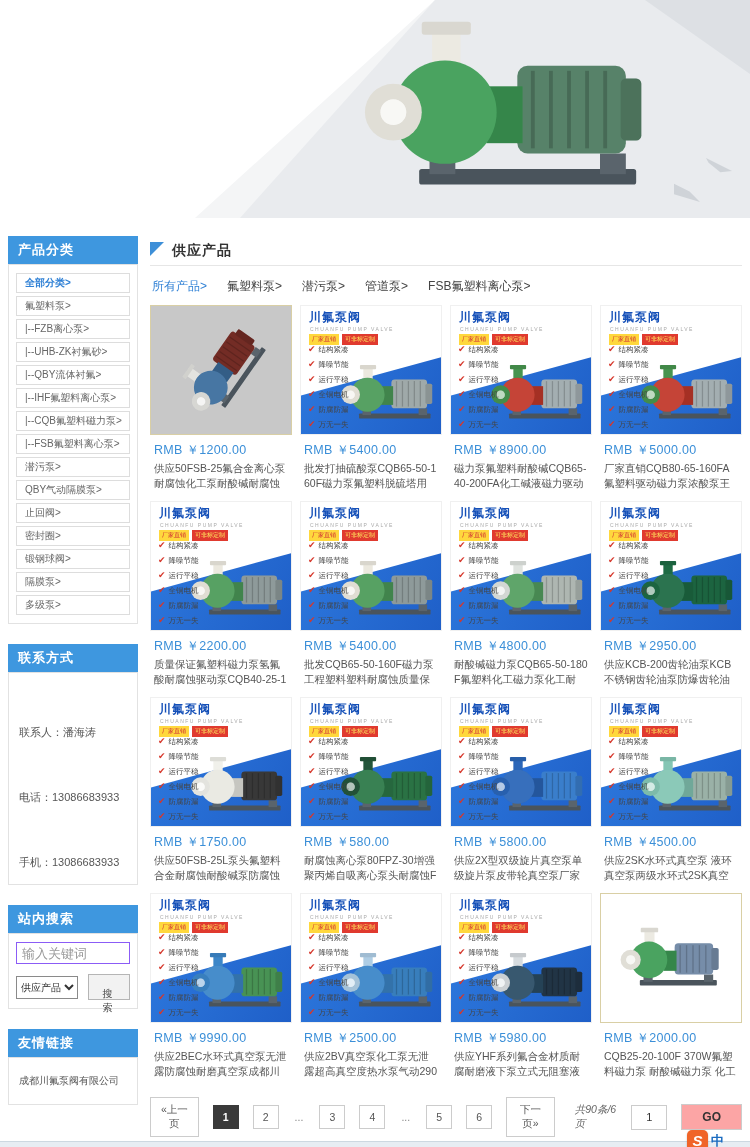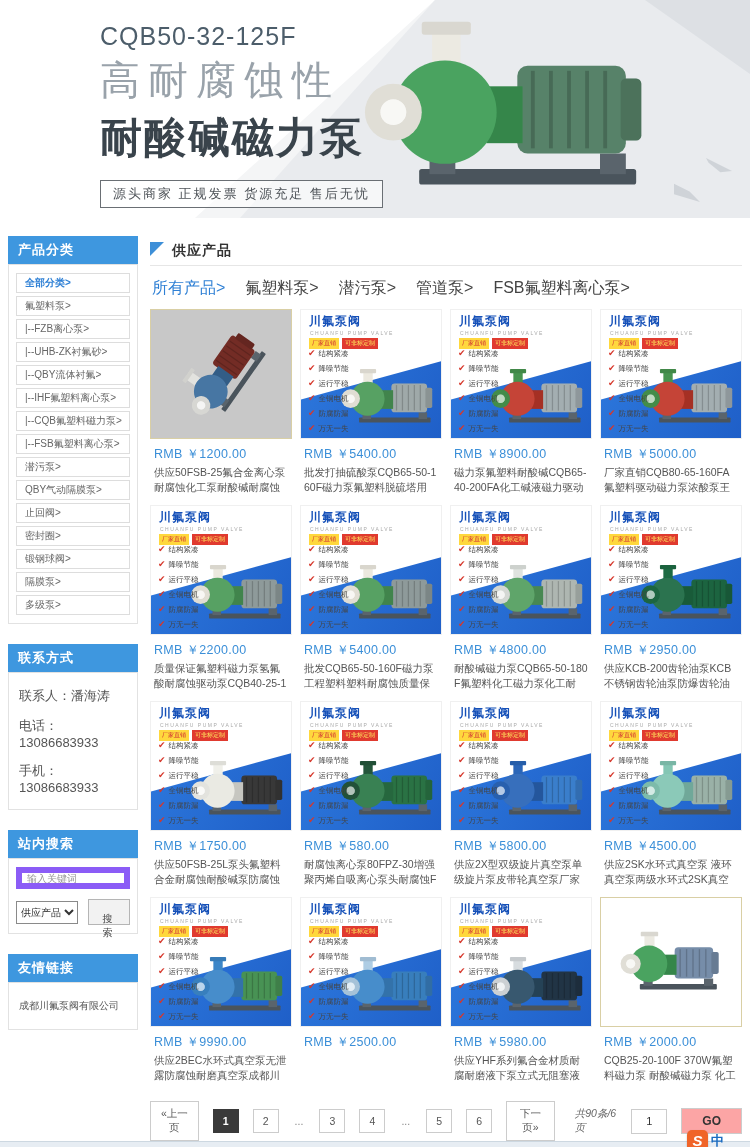--- a/index.html
+++ b/index.html
@@ -31,36 +31,36 @@
   .maincol { flex:1; margin-left:12px; width:592px; }
 
   
   .side-head { background:#3e97df; color:#fff; font-size:13px; font-weight:bold;
     height:28px; line-height:28px; padding-left:10px; letter-spacing:1px; }
   .side-box { border:1px solid #e2e2e2; background:#fff; padding:8px 7px; margin-bottom:20px; }
   .cat-item { display:block; border:1px solid #ddd; background:#fff; height:20px; line-height:18px;
     font-size:10px; color:#666; padding-left:8px; margin-bottom:3px; cursor:pointer; overflow:hidden; white-space:nowrap; }
   .cat-item:last-child { margin-bottom:0; }
   .cat-item.active { color:#2f80d5; font-weight:bold; }
-  .contact-line { font-size:13px; color:#555; padding:6px 3px; }
-  .search-input { width:100%; height:22px; border:6px solid #8b5cf6; font-size:10px; padding:0 5px; color:#333; }
+  .contact-line { font-size:11px; color:#555; padding:6px 3px;margin-top:38px; }
+  .search-input { width:100%; height:22px; border:1px solid #8b5cf6; font-size:13px; padding:0 5px; color:#333; }
   .search-input::placeholder { color:#999; }
   .search-row { display:flex; margin-top:10px; align-items:center; }
   .search-select { height:23px; font-size:10px; border:1px solid #8a8a8a; background:#fff; color:#333; width:62px; }
   .search-btn { margin-left:10px; height:23px; font-size:10px; color:#444; background:#f2f2f2;
     border:1px solid #b5b5b5; padding:12px 8px; letter-spacing:3px; cursor:pointer; }
   .link-item { font-size:10px; color:#555; padding:8px 3px; cursor:pointer; }
 
   
   .sec-head { display:flex; align-items:center; height:30px; border-bottom:1px solid #e6e6e6; }
   .sec-flag { width:0; height:0; border-top:14px solid #3d8fd8; border-right:14px solid transparent;
     margin-right:8px; margin-bottom:4px; }
   .sec-title { font-size:14px; font-weight:bold; color:#333; letter-spacing:1px; }
   .tabs { display:flex; gap:20px; padding:12px 2px 10px; }
-  .tab { font-size:16px; color:#444; cursor:pointer; white-space:nowrap;text-align:center; }
+  .tab { font-size:12px; color:#444; cursor:pointer; white-space:nowrap;text-align:center; }
   .tab.active { color:#2f80d5; }
 
   .grid { display:grid; grid-template-columns:repeat(4,1fr); gap:8px; }
   .card { background:#fff; }
   .card-img { position:relative; height:130px; overflow:hidden; background:#fff; border:1px solid #f0f0f0; }
   .card-img.photo { border:1px solid #d9cfa5; display:flex; align-items:center; justify-content:center; }
   .card-price { font-size:12.5px; color:#3b8fd8; padding:7px 4px 2px; letter-spacing:.3px; }
   .card-title { font-size:10.5px; line-height:15px; height:32px; color:#555; padding:0 4px;
     overflow:hidden; word-break:break-all; cursor:pointer; }
 
@@ -133,27 +133,20 @@
     <rect x="27" y="3" width="19" height="5" rx="1" fill="#eceae2"></rect>
     <rect x="27" y="3" width="19" height="5" rx="1" fill="#000" opacity="0.08"></rect>
     <circle cx="36" cy="38" r="20" fill="#3f9e57"></circle>
     <circle cx="36" cy="38" r="20" fill="#fff" opacity="0.06"></circle>
     <circle cx="16" cy="38" r="11" fill="#eceae2"></circle>
     <circle cx="16" cy="38" r="11" fill="#000" opacity="0.05"></circle>
     <circle cx="16" cy="38" r="5" fill="#fff"></circle>
     <circle cx="16" cy="38" r="5" fill="#eceae2" opacity="0.35"></circle>
   </svg>
     </div>
-  <div class="banner-text">
-    <div class="bt-model">CQB50-32-125F</div>
-    <div class="bt-sub">高耐腐蚀性</div>
-    <div class="bt-title">耐酸碱磁力泵</div>
-    <div><span class="bt-tag">源头商家 正规发票 货源充足 售后无忧</span></div>
-
-  </div>
 </div>
 
 <div class="content">
 
   <div class="sidebar">
     <div class="side-head">产品分类</div>
     <div class="side-box" id="cat-box">
         <div class="cat-item active">全部分类&gt;</div>
         <div class="cat-item">氟塑料泵&gt;</div>
         <div class="cat-item">|--FZB离心泵&gt;</div>
@@ -923,20 +916,21 @@
     <circle cx="36" cy="38" r="20" fill="#fff" opacity="0.06"></circle>
     <circle cx="16" cy="38" r="11" fill="#aecde4"></circle>
     <circle cx="16" cy="38" r="11" fill="#000" opacity="0.05"></circle>
     <circle cx="16" cy="38" r="5" fill="#fff"></circle>
     <circle cx="16" cy="38" r="5" fill="#aecde4" opacity="0.35"></circle>
   </svg>
               </div>
   </div>
 </div>
     <div class="card-price">RMB ￥2500.00</div>
+    <div class="card-title">供应2BV真空泵化工泵无泄露超高真空度热水泵气动290</div>
   </div>
 
   <div class="card">
     <div class="card-img">
   <div class="brand-inner">
     <div class="blue-swoosh"></div>
     <div class="brand-name">川氟泵阀</div>
     <div class="brand-sub">CHUANFU PUMP VALVE</div>
     <div class="brand-badges">
       <span class="badge-y">厂家直销</span>

